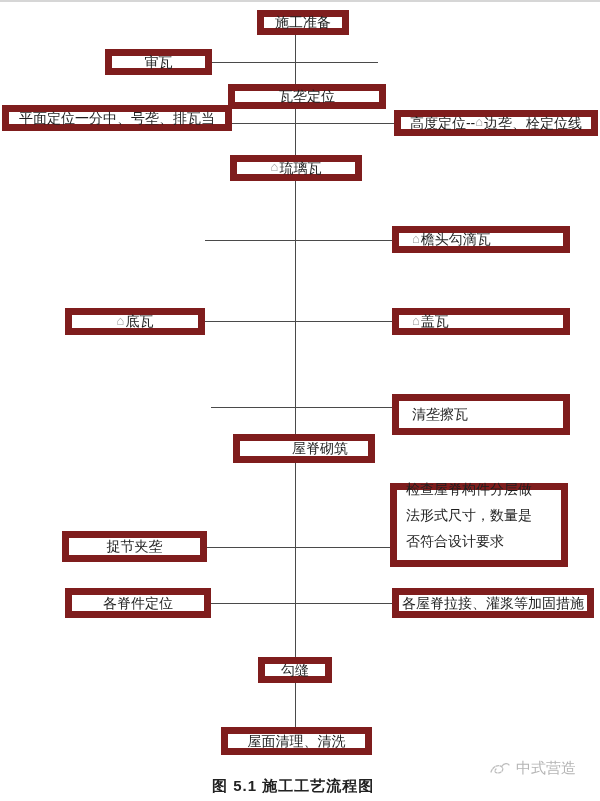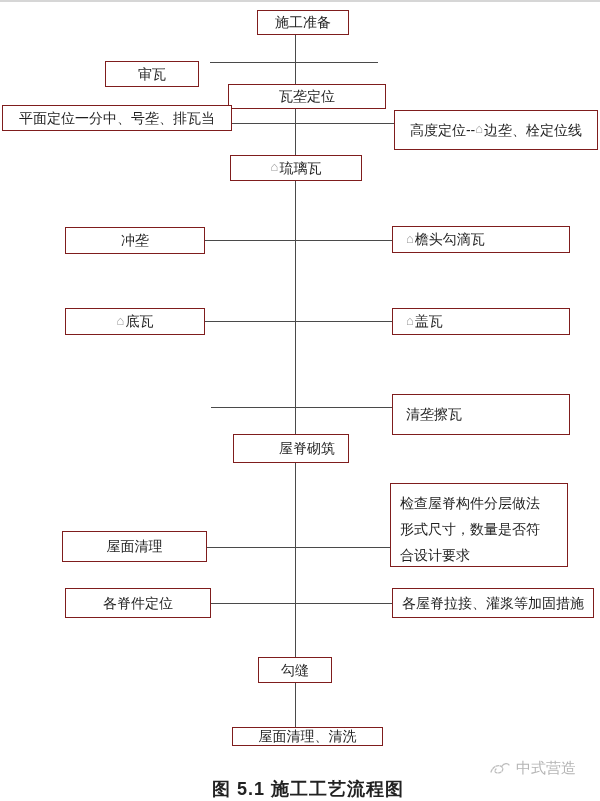--- a/index.html
+++ b/index.html
@@ -4,53 +4,53 @@
 <style>
   html,body{margin:0;padding:0;background:#ffffff;}
   #canvas{
     position:relative;width:600px;height:801px;background:#ffffff;
     font-family:"Liberation Sans", sans-serif;
     border-top:2px solid #d6d6d6;
     overflow:hidden;
   }
   .node{
     position:absolute;
-    border:1px solid #7f1d1d;
+    border:7px solid #7f1d1d;
     background:#ffffff;
     color:#1f1f1f;
     font-size:14px;
     line-height:1.2;
     display:flex;
     align-items:center;
     justify-content:center;
     box-sizing:border-box;
     white-space:nowrap;
   }
   .node.align-left{justify-content:flex-start;padding-left:13px;}
   .node.multiline{
     white-space:normal;
     justify-content:flex-start;
-    align-items:flex-start;
+    align-items:flex-end;
     padding:6px 26px 6px 9px;
     line-height:26px;
     text-align:left;
   }
   .hglyph{
     color:#9a9a9a;
     font-size:13px;
     margin-right:1px;
     display:inline-block;
     transform:translateY(-1px);
   }
   .line{position:absolute;background:#4a4a4a;}
   .vline{width:1px;}
   .hline{height:1px;}
   #caption{
     position:absolute;left:212px;top:775px;
-    font-size:18px;font-weight:bold;color:#222222;
+    font-size:15px;font-weight:bold;color:#222222;
     letter-spacing:1px;white-space:nowrap;
   }
   #watermark{
     position:absolute;left:488px;top:757px;
     display:flex;align-items:center;gap:4px;
     color:#b5b5b5;font-size:15px;white-space:nowrap;text-align:center;
   }
 </style>
 </head>
 <body>
@@ -67,47 +67,44 @@
   <div class="line hline" style="left:211px;top:405px;width:181px;"></div>
   <div class="line vline" style="left:295px;top:461px;height:194px;"></div>
   <div class="line hline" style="left:207px;top:545px;width:183px;"></div>
   <div class="line hline" style="left:211px;top:601px;width:181px;"></div>
   <div class="line vline" style="left:295px;top:681px;height:44px;"></div>
 
   <div class="node" style="left:257px;top:8px;width:92px;height:25px;">
     <span>施工准备</span>
   </div>
 
-  <div class="node" style="left:105px;top:59px;width:94px;height:26px;">
+  <div class="node" style="left:105px;top:47px;width:107px;height:26px;">
     <span>审瓦</span>
   </div>
 
 
   <div class="node" style="left:228px;top:82px;width:158px;height:25px;">
     <span>瓦垄定位</span>
   </div>
 
   <div class="node" style="left:2px;top:103px;width:230px;height:26px;justify-content:center;">
     <span>平面定位一分中、号垄、排瓦当</span>
   </div>
 
-  <div class="node" style="left:394px;top:108px;width:204px;height:40px;">
+  <div class="node" style="left:394px;top:108px;width:204px;height:26px;">
     <span>高度定位--</span>
       <span class="hglyph">⌂</span>
       <span>边垄、栓定位线</span>
   </div>
 
   <div class="node" style="left:230px;top:153px;width:132px;height:26px;">
     <span class="hglyph">⌂</span>
       <span>琉璃瓦</span>
   </div>
 
-  <div class="node" style="left:65px;top:225px;width:140px;height:27px;">
-    <span>冲垄</span>
-  </div>
 
   <div class="node align-left" style="left:392px;top:224px;width:178px;height:27px;">
     <span class="hglyph">⌂</span>
       <span>檐头勾滴瓦</span>
   </div>
 
   <div class="node" style="left:65px;top:306px;width:140px;height:27px;">
     <span class="hglyph">⌂</span>
       <span>底瓦</span>
   </div>
@@ -115,45 +112,45 @@
   <div class="node align-left" style="left:392px;top:306px;width:178px;height:27px;">
     <span class="hglyph">⌂</span>
       <span>盖瓦</span>
   </div>
 
 
   <div class="node align-left" style="left:392px;top:392px;width:178px;height:41px;">
     <span>清垄擦瓦</span>
   </div>
 
-  <div class="node" style="left:233px;top:432px;width:116px;height:29px;padding-left:32px;">
+  <div class="node" style="left:233px;top:432px;width:142px;height:29px;padding-left:32px;">
     <span>屋脊砌筑</span>
   </div>
 
   <div class="node multiline" style="left:390px;top:481px;width:178px;height:84px;">
     <span>检查屋脊构件分层做法形式尺寸，数量是否符合设计要求</span>
   </div>
 
   <div class="node" style="left:62px;top:529px;width:145px;height:31px;">
-    <span>屋面清理</span>
+    <span>捉节夹垄</span>
   </div>
 
   <div class="node" style="left:65px;top:586px;width:146px;height:30px;">
     <span>各脊件定位</span>
   </div>
 
   <div class="node" style="left:258px;top:655px;width:74px;height:26px;">
     <span>勾缝</span>
   </div>
 
   <div class="node" style="left:392px;top:586px;width:202px;height:30px;">
     <span>各屋脊拉接、灌浆等加固措施</span>
   </div>
 
-  <div class="node" style="left:232px;top:725px;width:151px;height:19px;text-align:center;">
+  <div class="node" style="left:221px;top:725px;width:151px;height:28px;text-align:center;">
     <span>屋面清理、清洗</span>
   </div>
 
   <div id="caption">图 5.1  施工工艺流程图</div>
 
   <div id="watermark">
     <svg width="24" height="18" viewBox="0 0 24 18">
       <path d="M3 12 C5 6, 11 4, 14 7 C16 9, 14 13, 10 13 C7 13, 6 11, 8 9" fill="none" stroke="#bdbdbd" stroke-width="1.3" stroke-linecap="round" stroke-dasharray="2.5 1.5"></path>
       <path d="M14 6 C16 3, 20 3, 21 5" fill="none" stroke="#bdbdbd" stroke-width="1.2" stroke-linecap="round"></path>
     </svg>

